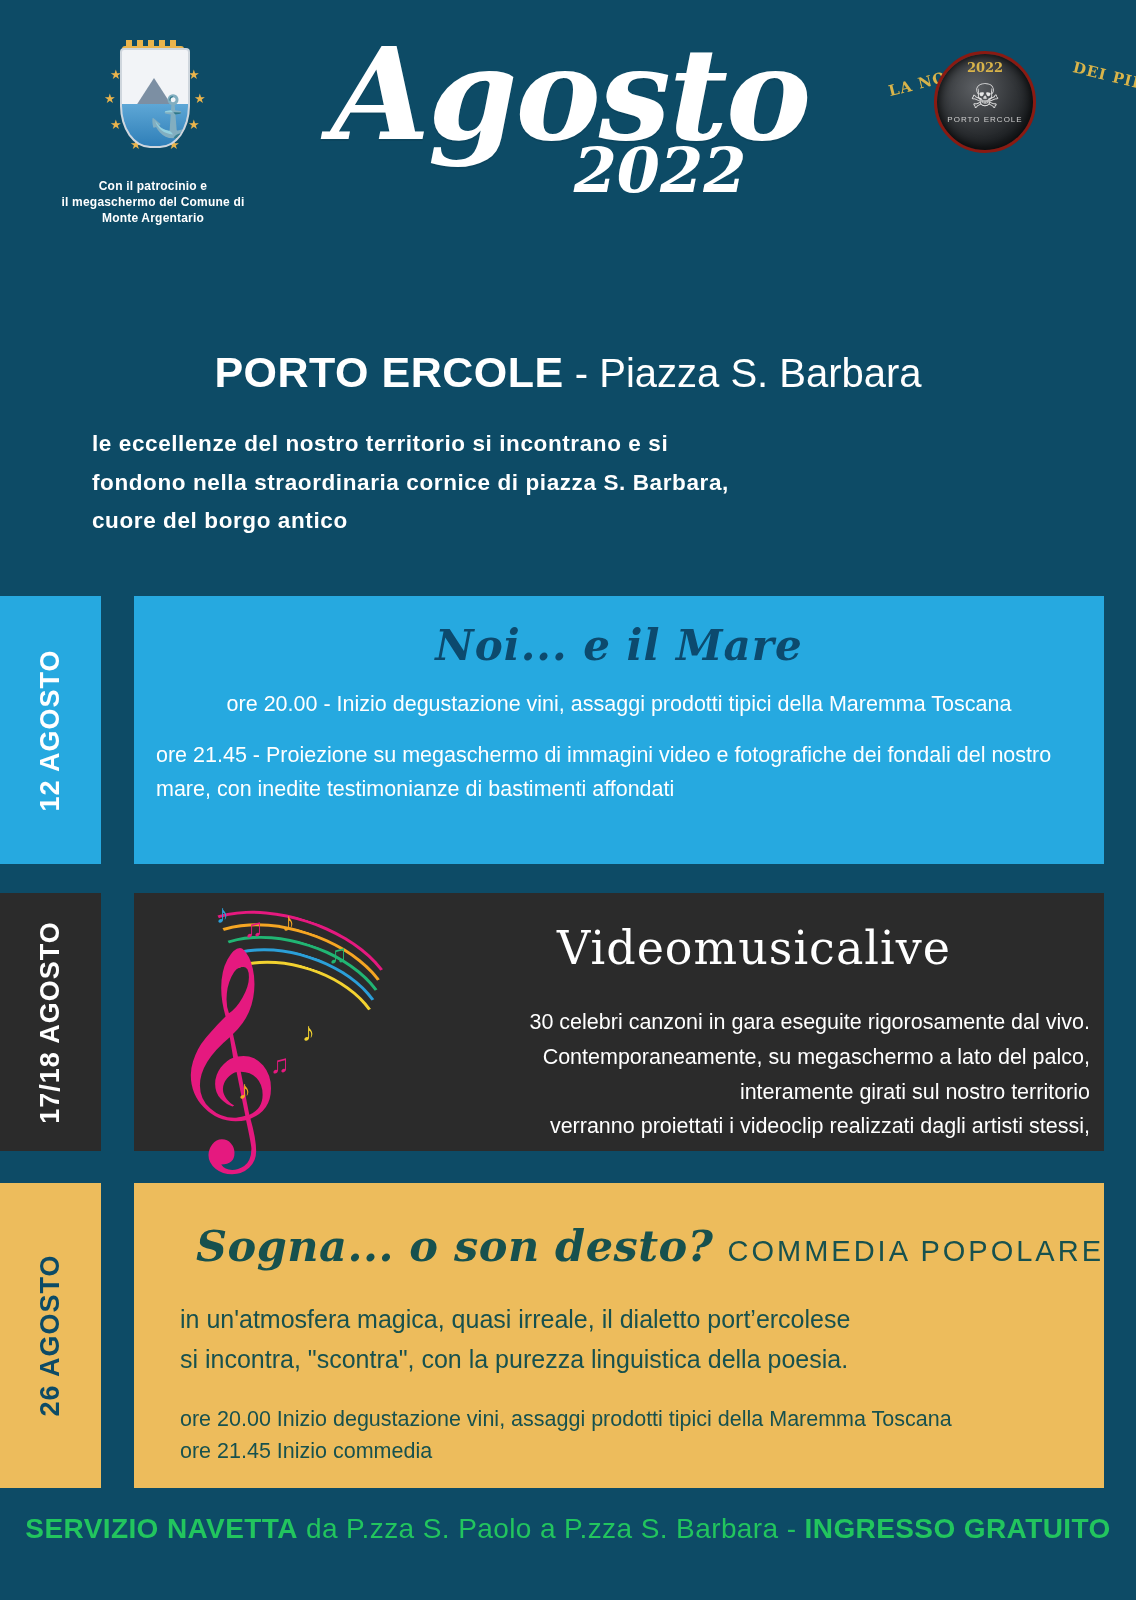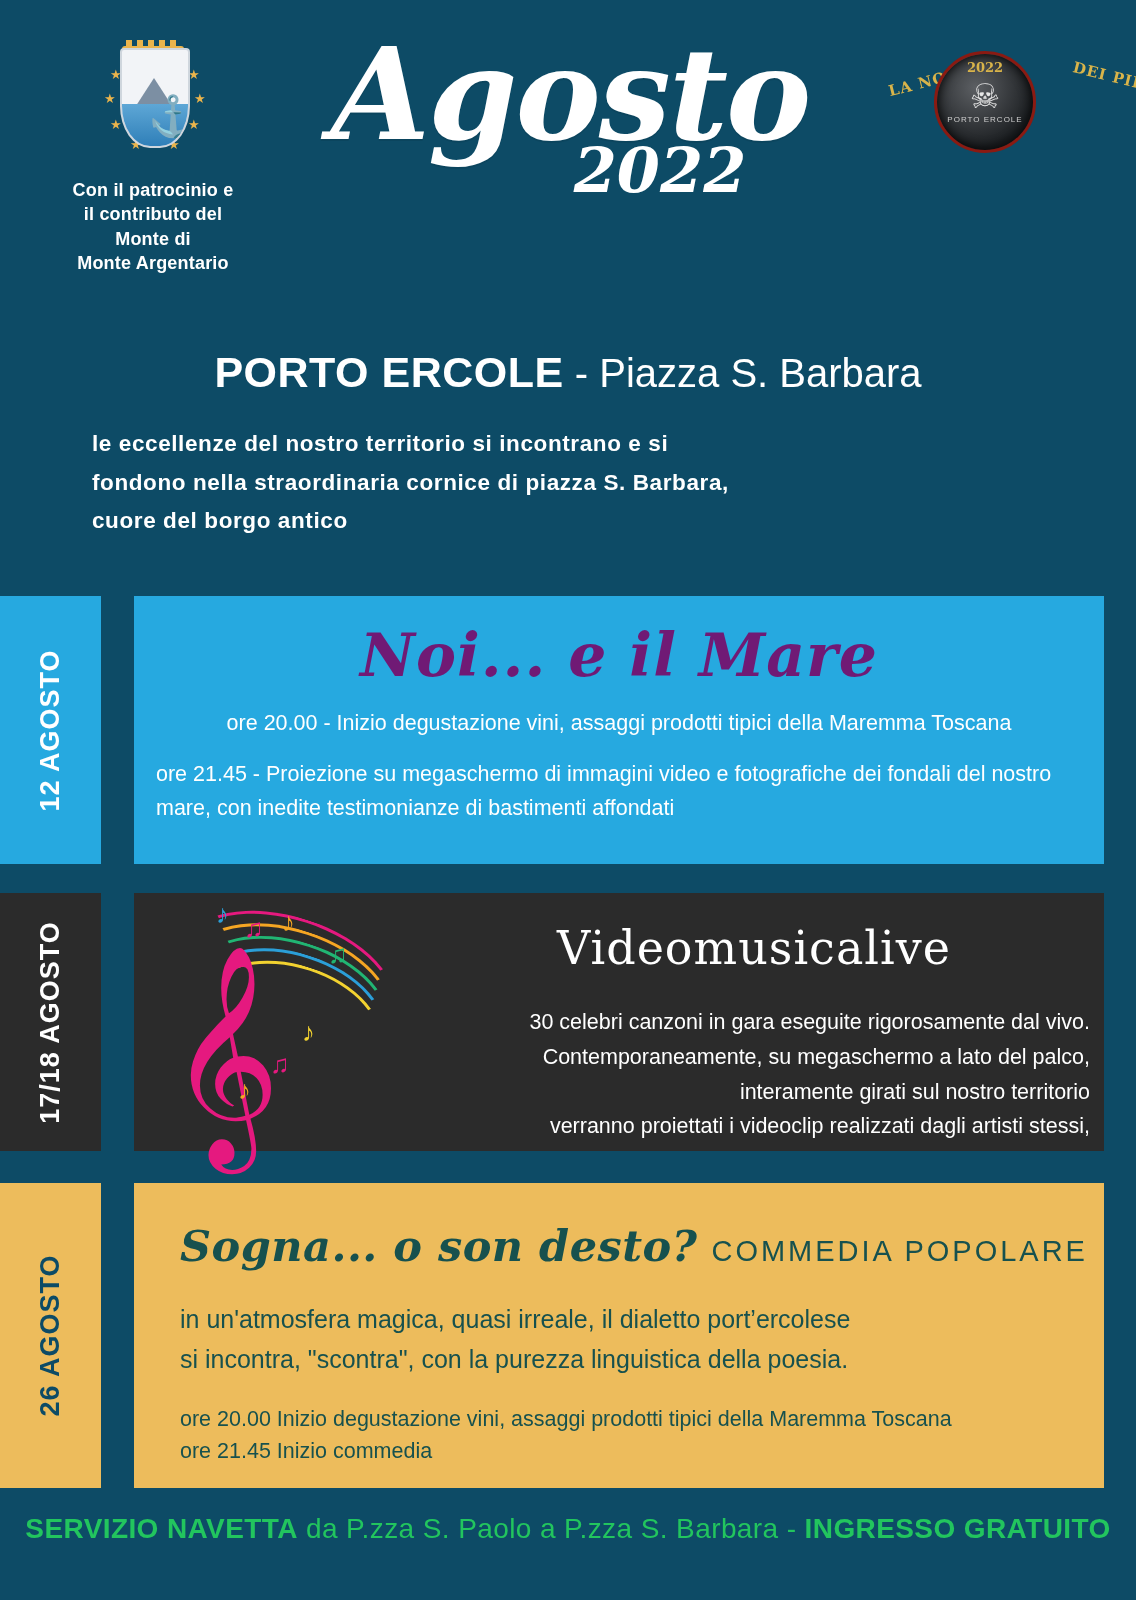--- a/index.html
+++ b/index.html
@@ -99,21 +99,21 @@
   }
   .crest-stars span {
     position: absolute;
     color: #e9b44c;
     font-size: 13px;
     line-height: 13px;
   }
   .crest-caption {
     margin-top: 8px;
     color: #ffffff;
-    font-size: 18px;
+    font-size: 12px;
     font-weight: bold;
     line-height: 1.35;
     letter-spacing: 0.2px;
   }
 
   .title-block {
     position: absolute;
     left: 270px;
     top: 30px;
     width: 600px;
@@ -266,25 +266,25 @@
     top: 0;
     bottom: 0;
   }
 
   
   #event1 { top: 596px; height: 268px; }
   #event1 .date-tab { background: #26a9e0; }
   #event1 .date-tab span { color: #ffffff; }
   #event1 .event-body { background: #26a9e0; }
   .ev1-title {
-    color: #701a75;
+    color: #0c4a6e;
     font-family: "DejaVu Serif", serif;
     font-style: italic;
     font-weight: bold;
-    font-size: 60px;
+    font-size: 42px;
     text-align: center;
     padding-top: 28px;
     line-height: 1.05;
     letter-spacing: 1px;
   }
   .ev1-line {
     color: #ffffff;
     font-size: 21.5px;
     line-height: 1.55;
     padding: 0 22px;
@@ -360,20 +360,21 @@
   }
 
   
   #event3 { top: 1183px; height: 305px; }
   #event3 .date-tab { background: #edbc5c; }
   #event3 .date-tab span { color: #0d4b66; }
   #event3 .event-body { background: #edbc5c; }
   .ev3-head {
     padding: 38px 0 0 46px;
     white-space: nowrap;
+    text-align: right;
   }
   .ev3-title {
     color: #17514e;
     font-family: "DejaVu Serif", serif;
     font-style: italic;
     font-weight: bold;
     font-size: 43px;
     letter-spacing: 0.5px;
   }
   .ev3-kicker {
@@ -430,21 +431,21 @@
         </div>
         <div class="crest-crown"></div>
         <div class="crest-shield">
           <div class="crest-mount"></div>
           <div class="crest-sea"></div>
           <div class="crest-anchor">⚓</div>
         </div>
       </div>
       <div class="crest-caption">
         <div>Con il patrocinio e</div>
-        <div>il contributo del Monte di</div>
+        <div>il megaschermo del Comune di</div>
         <div>Monte Argentario</div>
       </div>
     </div>
 
     <div class="title-block">
       <div class="title-main">Agosto</div>
       <div class="title-year">2022</div>
     </div>
 
     <div class="pirate-logo">

